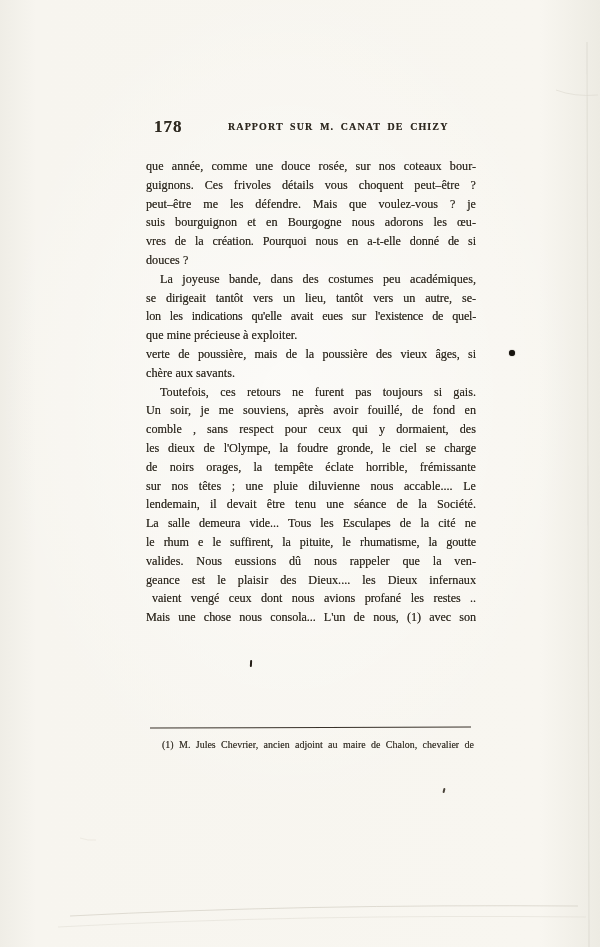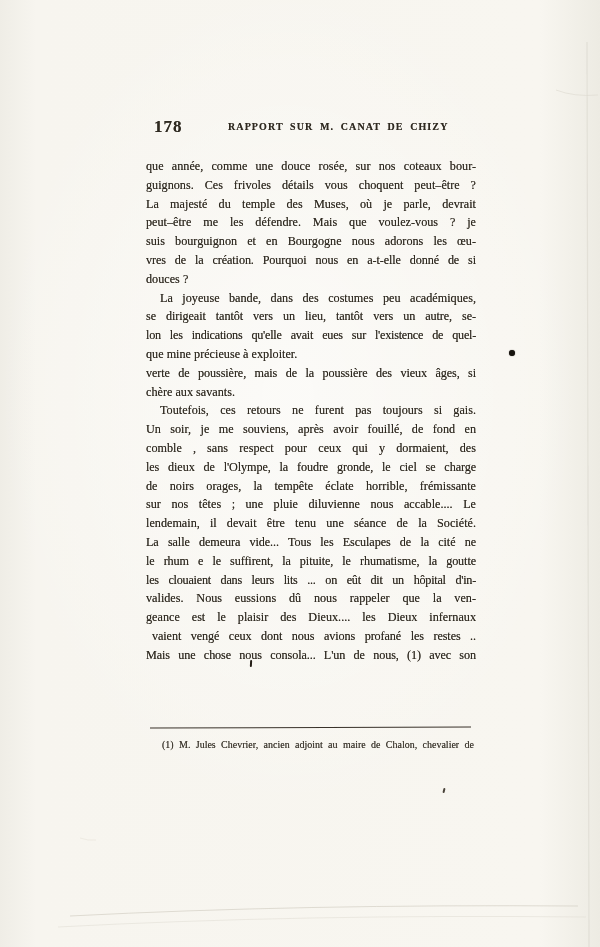--- a/index.html
+++ b/index.html
@@ -82,21 +82,20 @@
 <div class="page">
 
   <div class="page-number ink">178</div>
   <div class="running-title ink">RAPPORT SUR M. CANAT DE CHIZY</div>
 
   <div class="textblock ink">
 
     <div>
       <div class="ln">que année, comme une douce rosée, sur nos coteaux bour-</div>
       <div class="ln">guignons. Ces frivoles détails vous choquent peut–être ?</div>
-      <div class="ln">La majesté du temple des Muses, où je parle, devrait</div>
       <div class="ln">peut–être me les défendre. Mais que voulez-vous ? je</div>
       <div class="ln">suis bourguignon et en Bourgogne nous adorons les œu-</div>
       <div class="ln t1">vres de la création. Pourquoi nous en a-t-elle donné de si</div>
       <div class="ln last">douces ?</div>
     </div>
 
     <div>
       <div class="ln ind">La joyeuse bande, dans des costumes peu académiques,</div>
       <div class="ln t1">se dirigeait tantôt vers un lieu, tantôt vers un autre, se-</div>
       <div class="ln t2">lon les indications qu'elle avait eues sur l'existence de quel-</div>
@@ -111,21 +110,20 @@
     <div>
       <div class="ln ind">Toutefois, ces retours ne furent pas toujours si gais.</div>
       <div class="ln">Un soir, je me souviens, après avoir fouillé, de fond en</div>
       <div class="ln">comble , sans respect pour ceux qui y dormaient, des</div>
       <div class="ln t1">les dieux de l'Olympe, la foudre gronde, le ciel se charge</div>
       <div class="ln">de noirs orages, la tempête éclate horrible, frémissante</div>
       <div class="ln">sur nos têtes ; une pluie diluvienne nous accable.... Le</div>
       <div class="ln">lendemain, il devait être tenu une séance de la Société.</div>
       <div class="ln t1">La salle demeura vide... Tous les Esculapes de la cité ne</div>
       <div class="ln t1">le rhum e le suffirent, la pituite, le rhumatisme, la goutte</div>
-      <div class="ln t2">les clouaient dans leurs lits ... on eût dit un hôpital d'in-</div>
       <div class="ln">valides. Nous eussions dû nous rappeler que la ven-</div>
       <div class="ln">geance est le plaisir des Dieux.... les Dieux infernaux</div>
       <div class="ln ind-xs t1">vaient vengé ceux dont nous avions profané les restes ..</div>
       <div class="ln t1">Mais une chose nous consola... L'un de nous, (1) avec son</div>
     </div>
 
   </div>
 
   <div class="footnote-rule"></div>
   <div class="footnote ink">

